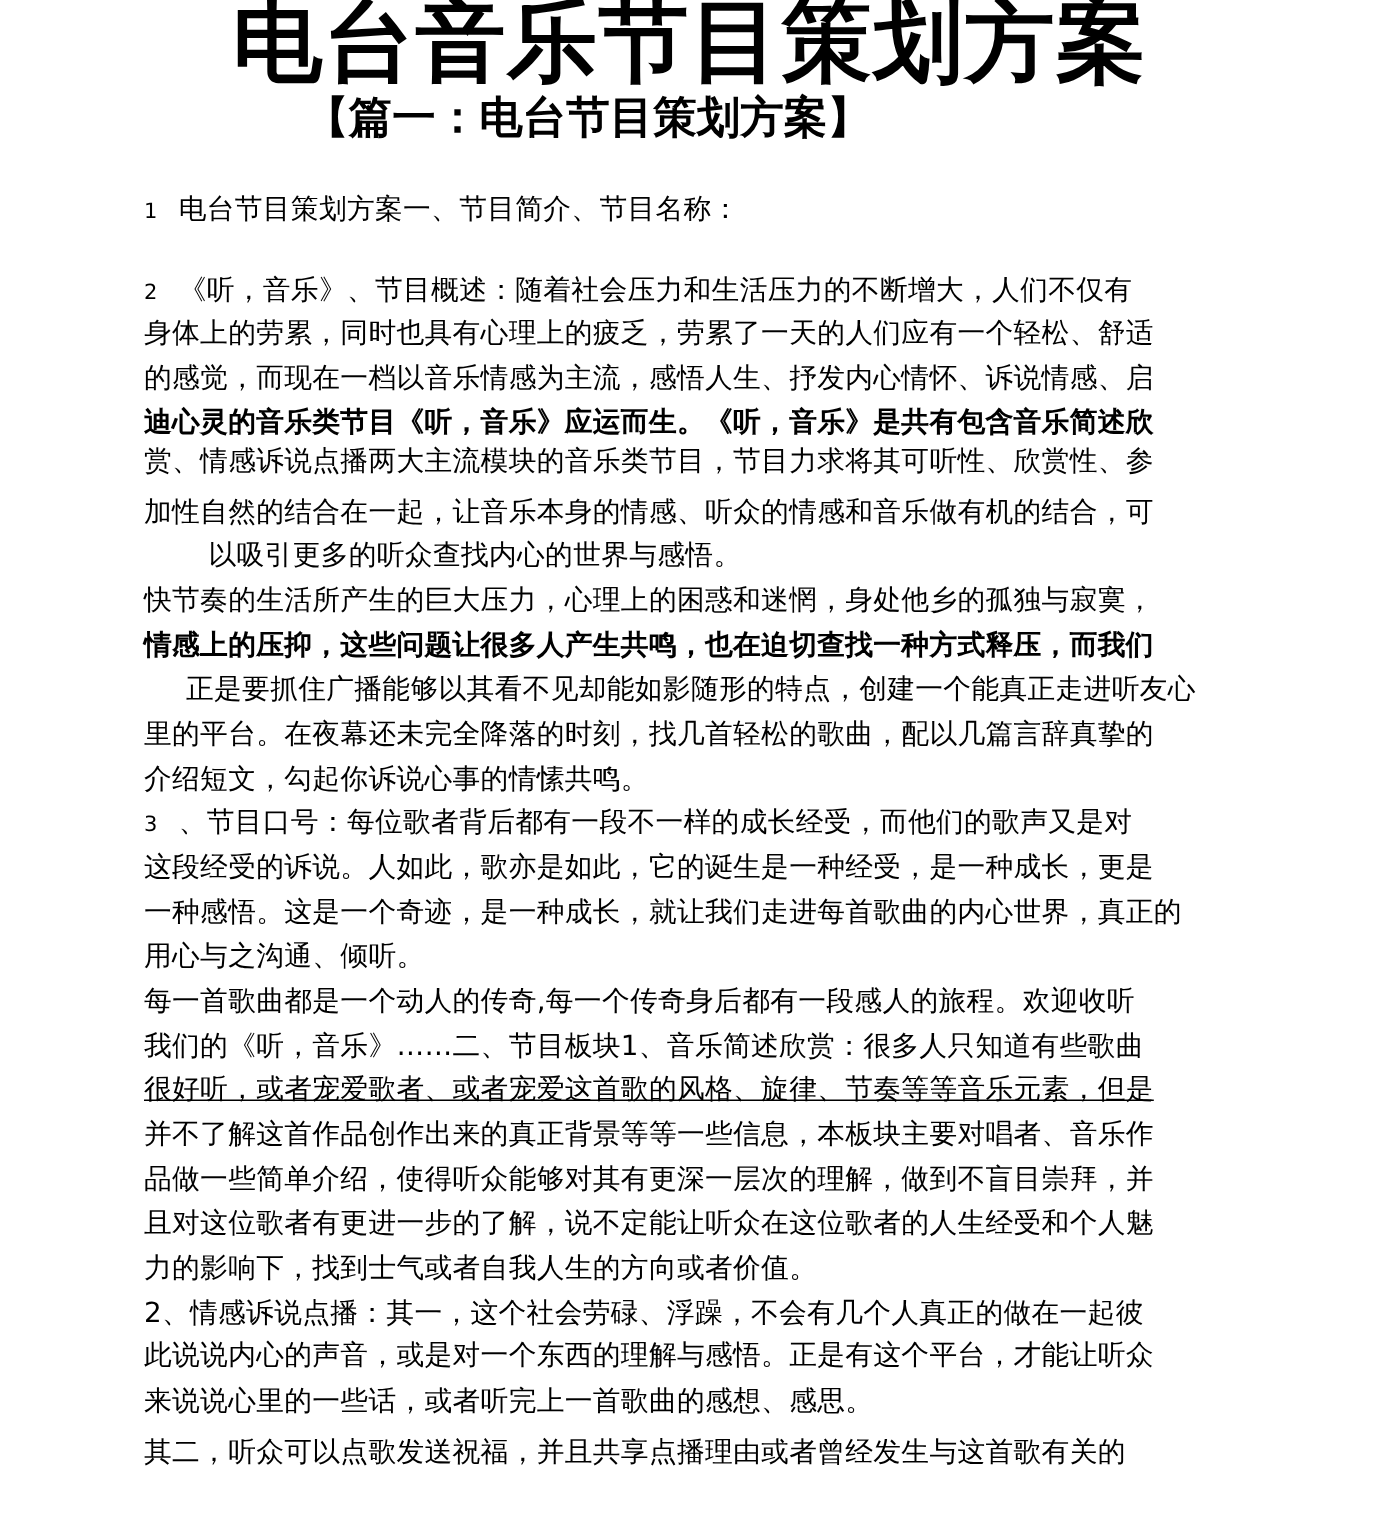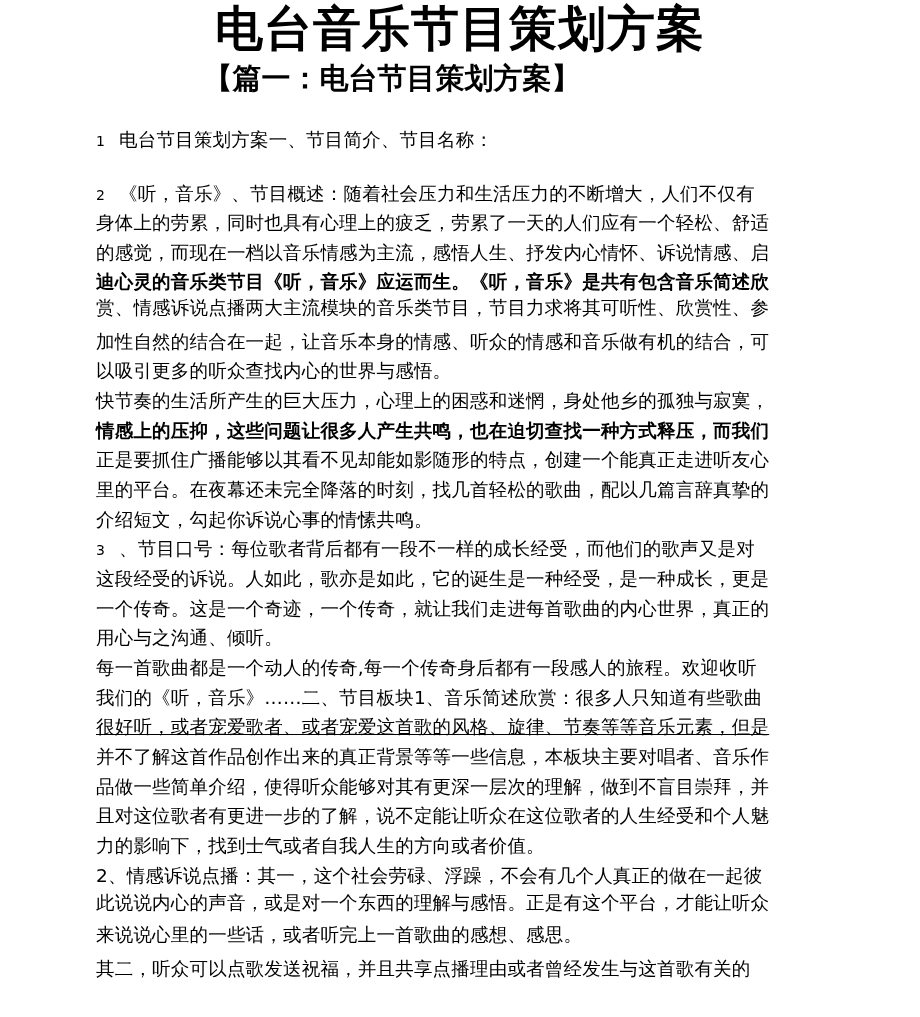--- a/index.html
+++ b/index.html
@@ -1,48 +1,48 @@
 <!DOCTYPE html>
 <html><head>
 <meta charset="utf-8">
 <style>
   html, body { margin:0; padding:0; background:#ffffff; }
   body { width:920px; height:1017px; overflow:hidden; position:relative;
          font-family:"DejaVu Sans", "Liberation Sans", sans-serif; color:#000; }
   .title { position:absolute; left:0; width:920px; top:2px; text-align:center;
-           font-size:48px; font-weight:bold; letter-spacing:1px; line-height:52px; }
+           font-size:60px; font-weight:bold; letter-spacing:1px; line-height:52px; }
   .subtitle { position:absolute; left:0; width:784px; top:58px; text-align:center;
               font-size:29px; font-weight:bold; line-height:40px; }
   .line { position:absolute; left:96px; width:720px; font-size:18.5px; line-height:24px;
           white-space:nowrap; letter-spacing:0.2px; }
   .num { font-size:14px; margin-right:14px; }
 </style>
 </head>
 <body>
 
 <div>
   <div class="title">电台音乐节目策划方案</div>
   <div class="subtitle">【篇一：电台节目策划方案】</div>
   <div id="body-lines">
       <div class="line" style="top: 128px;"><span class="num">1</span><span>电台节目策划方案一、节目简介、节目名称：</span></div>
       <div class="line" style="top: 182px;"><span class="num">2</span><span>《听，音乐》、节目概述：随着社会压力和生活压力的不断增大，人们不仅有</span></div>
       <div class="line" style="top: 211px;"><span>身体上的劳累，同时也具有心理上的疲乏，劳累了一天的人们应有一个轻松、舒适</span></div>
       <div class="line" style="top: 241px;"><span>的感觉，而现在一档以音乐情感为主流，感悟人生、抒发内心情怀、诉说情感、启</span></div>
       <div class="line" style="top: 270px; font-weight: bold;"><span>迪心灵的音乐类节目《听，音乐》应运而生。《听，音乐》是共有包含音乐简述欣</span></div>
       <div class="line" style="top: 296px;"><span>赏、情感诉说点播两大主流模块的音乐类节目，节目力求将其可听性、欣赏性、参</span></div>
       <div class="line" style="top: 330px;"><span>加性自然的结合在一起，让音乐本身的情感、听众的情感和音乐做有机的结合，可</span></div>
-      <div class="line" style="top: 359px;"><span>以吸引更多的听众查找内心的世界与感悟。</span></div>
+      <div class="line" style="top: 359px; margin-left: 43px;"><span>以吸引更多的听众查找内心的世界与感悟。</span></div>
       <div class="line" style="top: 389px;"><span>快节奏的生活所产生的巨大压力，心理上的困惑和迷惘，身处他乡的孤独与寂寞，</span></div>
       <div class="line" style="top: 419px; font-weight: bold;"><span>情感上的压抑，这些问题让很多人产生共鸣，也在迫切查找一种方式释压，而我们</span></div>
-      <div class="line" style="top: 448px;"><span>正是要抓住广播能够以其看不见却能如影随形的特点，创建一个能真正走进听友心</span></div>
+      <div class="line" style="top: 448px; margin-left: 28px;"><span>正是要抓住广播能够以其看不见却能如影随形的特点，创建一个能真正走进听友心</span></div>
       <div class="line" style="top: 478px;"><span>里的平台。在夜幕还未完全降落的时刻，找几首轻松的歌曲，配以几篇言辞真挚的</span></div>
       <div class="line" style="top: 508px;"><span>介绍短文，勾起你诉说心事的情愫共鸣。</span></div>
       <div class="line" style="top: 537px;"><span class="num">3</span><span>、节目口号：每位歌者背后都有一段不一样的成长经受，而他们的歌声又是对</span></div>
       <div class="line" style="top: 567px;"><span>这段经受的诉说。人如此，歌亦是如此，它的诞生是一种经受，是一种成长，更是</span></div>
-      <div class="line" style="top: 597px;"><span>一个传奇。这是一个奇迹，一个传奇，就让我们走进每首歌曲的内心世界，真正的</span></div>
+      <div class="line" style="top: 597px;"><span>一种感悟。这是一个奇迹，是一种成长，就让我们走进每首歌曲的内心世界，真正的</span></div>
       <div class="line" style="top: 626px;"><span>用心与之沟通、倾听。</span></div>
       <div class="line" style="top: 656px;"><span>每一首歌曲都是一个动人的传奇,每一个传奇身后都有一段感人的旅程。欢迎收听</span></div>
       <div class="line" style="top: 686px;"><span>我们的《听，音乐》……二、节目板块1、音乐简述欣赏：很多人只知道有些歌曲</span></div>
       <div class="line" style="top: 715px; text-decoration: underline;"><span>很好听，或者宠爱歌者、或者宠爱这首歌的风格、旋律、节奏等等音乐元素，但是</span></div>
       <div class="line" style="top: 745px;"><span>并不了解这首作品创作出来的真正背景等等一些信息，本板块主要对唱者、音乐作</span></div>
       <div class="line" style="top: 775px;"><span>品做一些简单介绍，使得听众能够对其有更深一层次的理解，做到不盲目崇拜，并</span></div>
       <div class="line" style="top: 804px;"><span>且对这位歌者有更进一步的了解，说不定能让听众在这位歌者的人生经受和个人魅</span></div>
       <div class="line" style="top: 834px;"><span>力的影响下，找到士气或者自我人生的方向或者价值。</span></div>
       <div class="line" style="top: 864px;"><span>2、情感诉说点播：其一，这个社会劳碌、浮躁，不会有几个人真正的做在一起彼</span></div>
       <div class="line" style="top: 893px; font-family: Liberation Mono, monospace;"><span>此说说内心的声音，或是对一个东西的理解与感悟。正是有这个平台，才能让听众</span></div>

